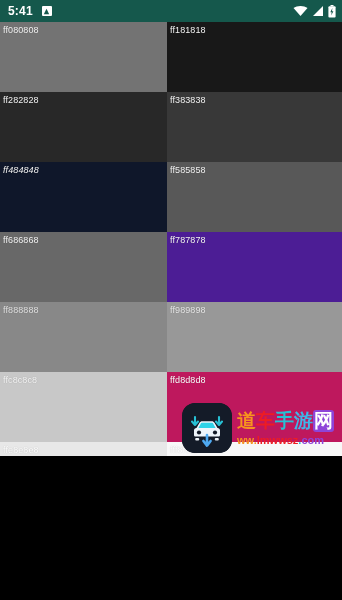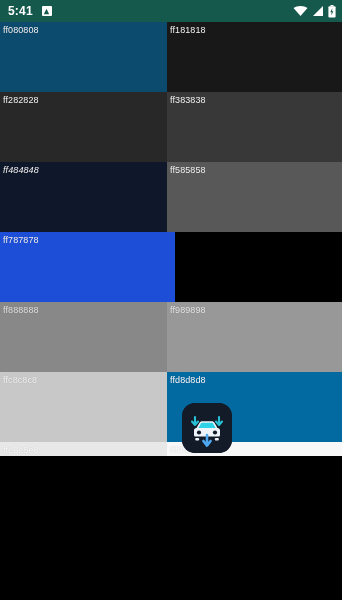--- a/index.html
+++ b/index.html
@@ -182,21 +182,21 @@
           <rect x="0.4" y="1.2" width="7.2" height="11.4" rx="1" fill="#ffffff"></rect>
           <path d="M4.4 3 L2.3 7.2 L3.7 7.2 L3.2 10.6 L5.4 6.2 L4 6.2 Z" fill="#15584c"></path>
         </svg>
       </span>
     </div>
   </div>
 
   <div id="color-grid">
 
     <div class="grid-row">
-      <div class="grid-cell col-left" style="background-color: #0c4a6e;">
+      <div class="grid-cell col-left" style="background-color: #737373;">
         <span class="cell-label" style="color: rgb(242, 242, 242);">ff080808</span>
       </div>
       <div class="grid-cell col-right" style="background-color: rgb(24, 24, 24);">
         <span class="cell-label" style="color: rgb(242, 242, 242);">ff181818</span>
       </div>
     </div>
 
     <div class="grid-row">
       <div class="grid-cell col-left" style="background-color: rgb(40, 40, 40);">
         <span class="cell-label" style="color: rgb(242, 242, 242);">ff282828</span>
@@ -209,40 +209,43 @@
     <div class="grid-row">
       <div class="grid-cell col-left" style="background-color: #0f172a; font-style: italic;">
         <span class="cell-label" style="color: rgb(242, 242, 242);">ff484848</span>
       </div>
       <div class="grid-cell col-right" style="background-color: rgb(88, 88, 88);">
         <span class="cell-label" style="color: rgb(242, 242, 242);">ff585858</span>
       </div>
     </div>
 
     <div class="grid-row">
-      <div class="grid-cell col-right" style="background-color: #1d4ed8; text-align: right;">
+      <div class="grid-cell col-left" style="background-color: rgb(104, 104, 104);">
+        <span class="cell-label" style="color: rgb(242, 242, 242);">ff686868</span>
+      </div>
+      <div class="grid-cell col-right" style="background-color: #4c1d95; text-align: right;">
         <span class="cell-label" style="color: rgb(242, 242, 242);">ff787878</span>
       </div>
     </div>
 
     <div class="grid-row">
       <div class="grid-cell col-left" style="background-color: rgb(136, 136, 136);">
         <span class="cell-label" style="color: rgb(224, 224, 224);">ff888888</span>
       </div>
       <div class="grid-cell col-right" style="background-color: rgb(152, 152, 152);">
         <span class="cell-label" style="color: rgb(232, 232, 232);">ff989898</span>
       </div>
     </div>
 
 
     <div class="grid-row">
       <div class="grid-cell col-left" style="background-color: rgb(200, 200, 200);">
         <span class="cell-label" style="color: rgb(246, 246, 246);">ffc8c8c8</span>
       </div>
-      <div class="grid-cell col-right" style="background-color: #0369a1;">
+      <div class="grid-cell col-right" style="background-color: #be185d;">
         <span class="cell-label" style="color: rgb(251, 251, 251);">ffd8d8d8</span>
       </div>
     </div>
 
     <div class="grid-row">
       <div class="grid-cell col-left" style="background-color: rgb(232, 232, 232);">
         <span class="cell-label" style="color: rgb(255, 255, 255);">ffe8e8e8</span>
       </div>
       <div class="grid-cell col-right" style="background-color: rgb(248, 248, 248);">
         <span class="cell-label" style="color: rgb(255, 255, 255);">fff8f8f8</span>
@@ -267,16 +270,24 @@
 
         <circle cx="17" cy="29.5" r="2.1" fill="#141b28"></circle>
         <circle cx="33" cy="29.5" r="2.1" fill="#141b28"></circle>
         <rect x="13.2" y="35" width="4" height="2.6" rx="1" fill="#eef4fa"></rect>
         <rect x="32.8" y="35" width="4" height="2.6" rx="1" fill="#eef4fa"></rect>
 
         <path d="M25 32 L25 42 M21.4 38 L25 42.6 L28.6 38" stroke="#4ea8f0" stroke-width="2.6" fill="none" stroke-linecap="round" stroke-linejoin="round"></path>
       </svg>
     </div>
 
+    <div id="watermark-text">
+      <div id="wm-title">
+        <span class="wm-c1">道</span><span class="wm-c2">车</span><span class="wm-c3">手</span><span class="wm-c4">游</span><span class="wm-c5">网</span>
+      </div>
+      <div id="wm-url">
+        <span class="u1">ww.</span><span class="u2">lmwwsz</span><span class="u3">.</span><span class="u4">com</span>
+      </div>
+    </div>
 
   </div>
 
 </div>
 
 </body></html>

